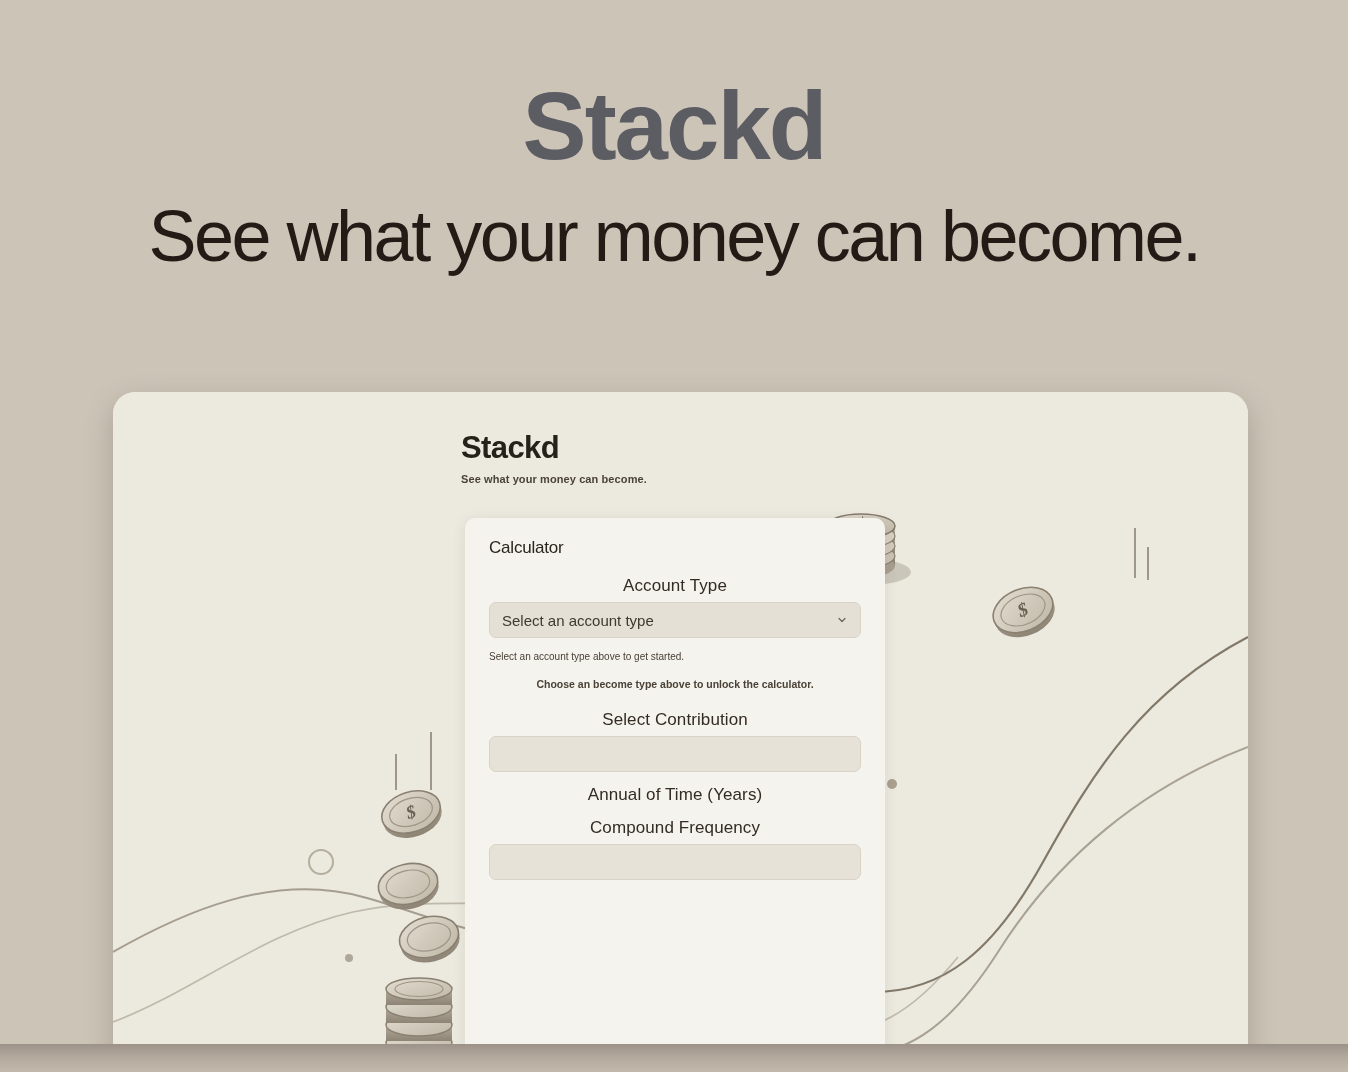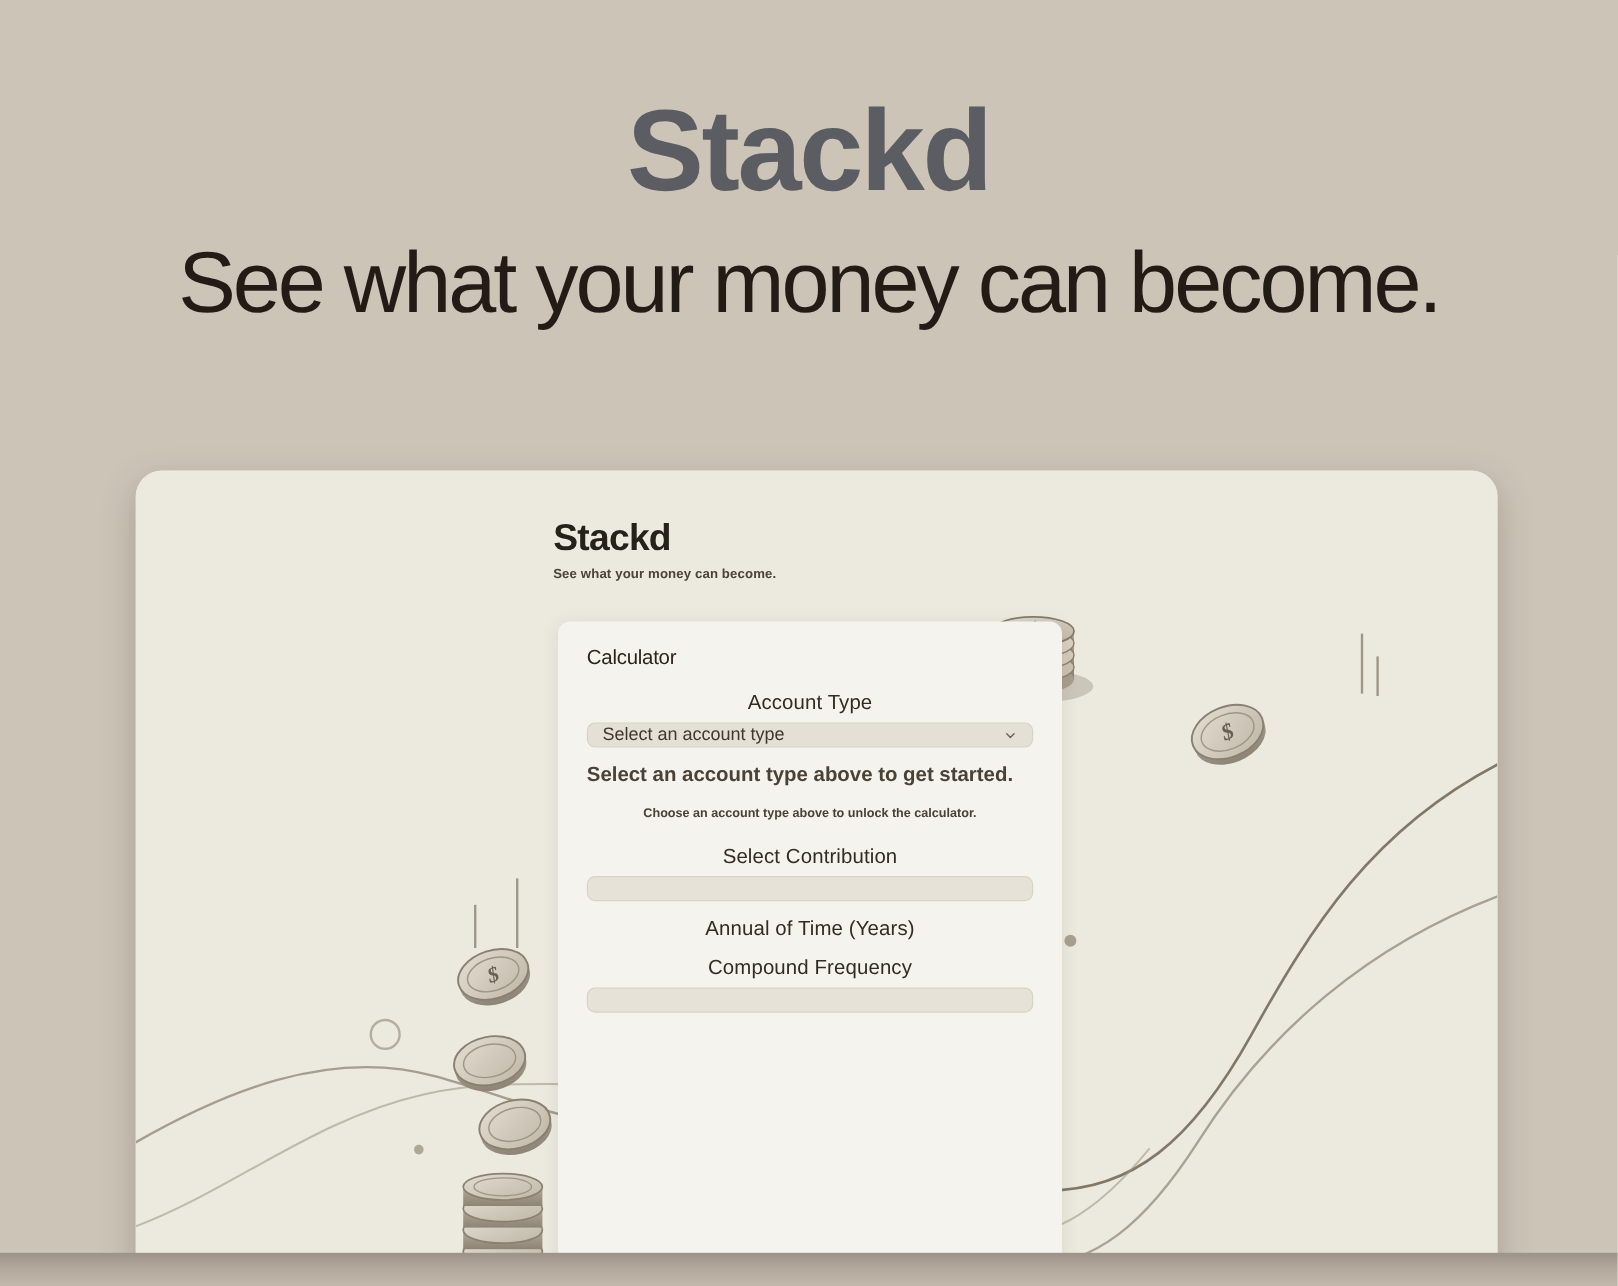--- a/index.html
+++ b/index.html
@@ -122,21 +122,21 @@
     display: block;
     font-size: 17px;
     font-weight: 400;
     color: #332c24;
     margin-bottom: 6px;
     letter-spacing: 0.1px;
     text-align: center;
   }
   .control {
     width: 100%;
-    height: 21px;
+    height: 36px;
     box-sizing: border-box;
     background: #e6e2d8;
     border: 1px solid #d8d3c6;
     border-radius: 7px;
     padding: 0 12px;
     font-family: "Liberation Sans", sans-serif;
     font-size: 14px;
     color: #3a332b;
     outline: none;
     display: flex;
@@ -159,22 +159,22 @@
   }
   .input-placeholder {
     font-size: 15px;
     color: #4a4238;
   }
   .input-empty {
     color: transparent;
   }
 
   .helper-text {
-    font-size: 17px;
-    font-weight: 700;
+    font-size: 10px;
+    font-weight: 400;
     color: #4a4137;
     margin: 9px 0 16px 0;
   }
   .locked-note {
     font-size: 10.5px;
     font-weight: 600;
     color: #4a4137;
     text-align: center;
     margin: 0 0 20px 0;
   }
@@ -302,21 +302,21 @@
         <div class="control select">
           <span class="select-value">Select an account type</span>
           <svg class="chevron-down-icon" viewBox="0 0 24 24" fill="none" stroke="currentColor" stroke-width="2.4" stroke-linecap="round" stroke-linejoin="round">
             <polyline points="6 9 12 15 18 9"></polyline>
           </svg>
         </div>
       </div>
 
       <p class="helper-text">Select an account type above to get started.</p>
 
-      <p class="locked-note">Choose an account type above to unlock the calculator.</p>
+      <p class="locked-note">Choose an become type above to unlock the calculator.</p>
 
 
       <div class="field">
         <span class="field-label">Select Contribution</span>
         <div class="control">
           <span class="input-placeholder input-empty"></span>
         </div>
       </div>
 
       <div class="field">

